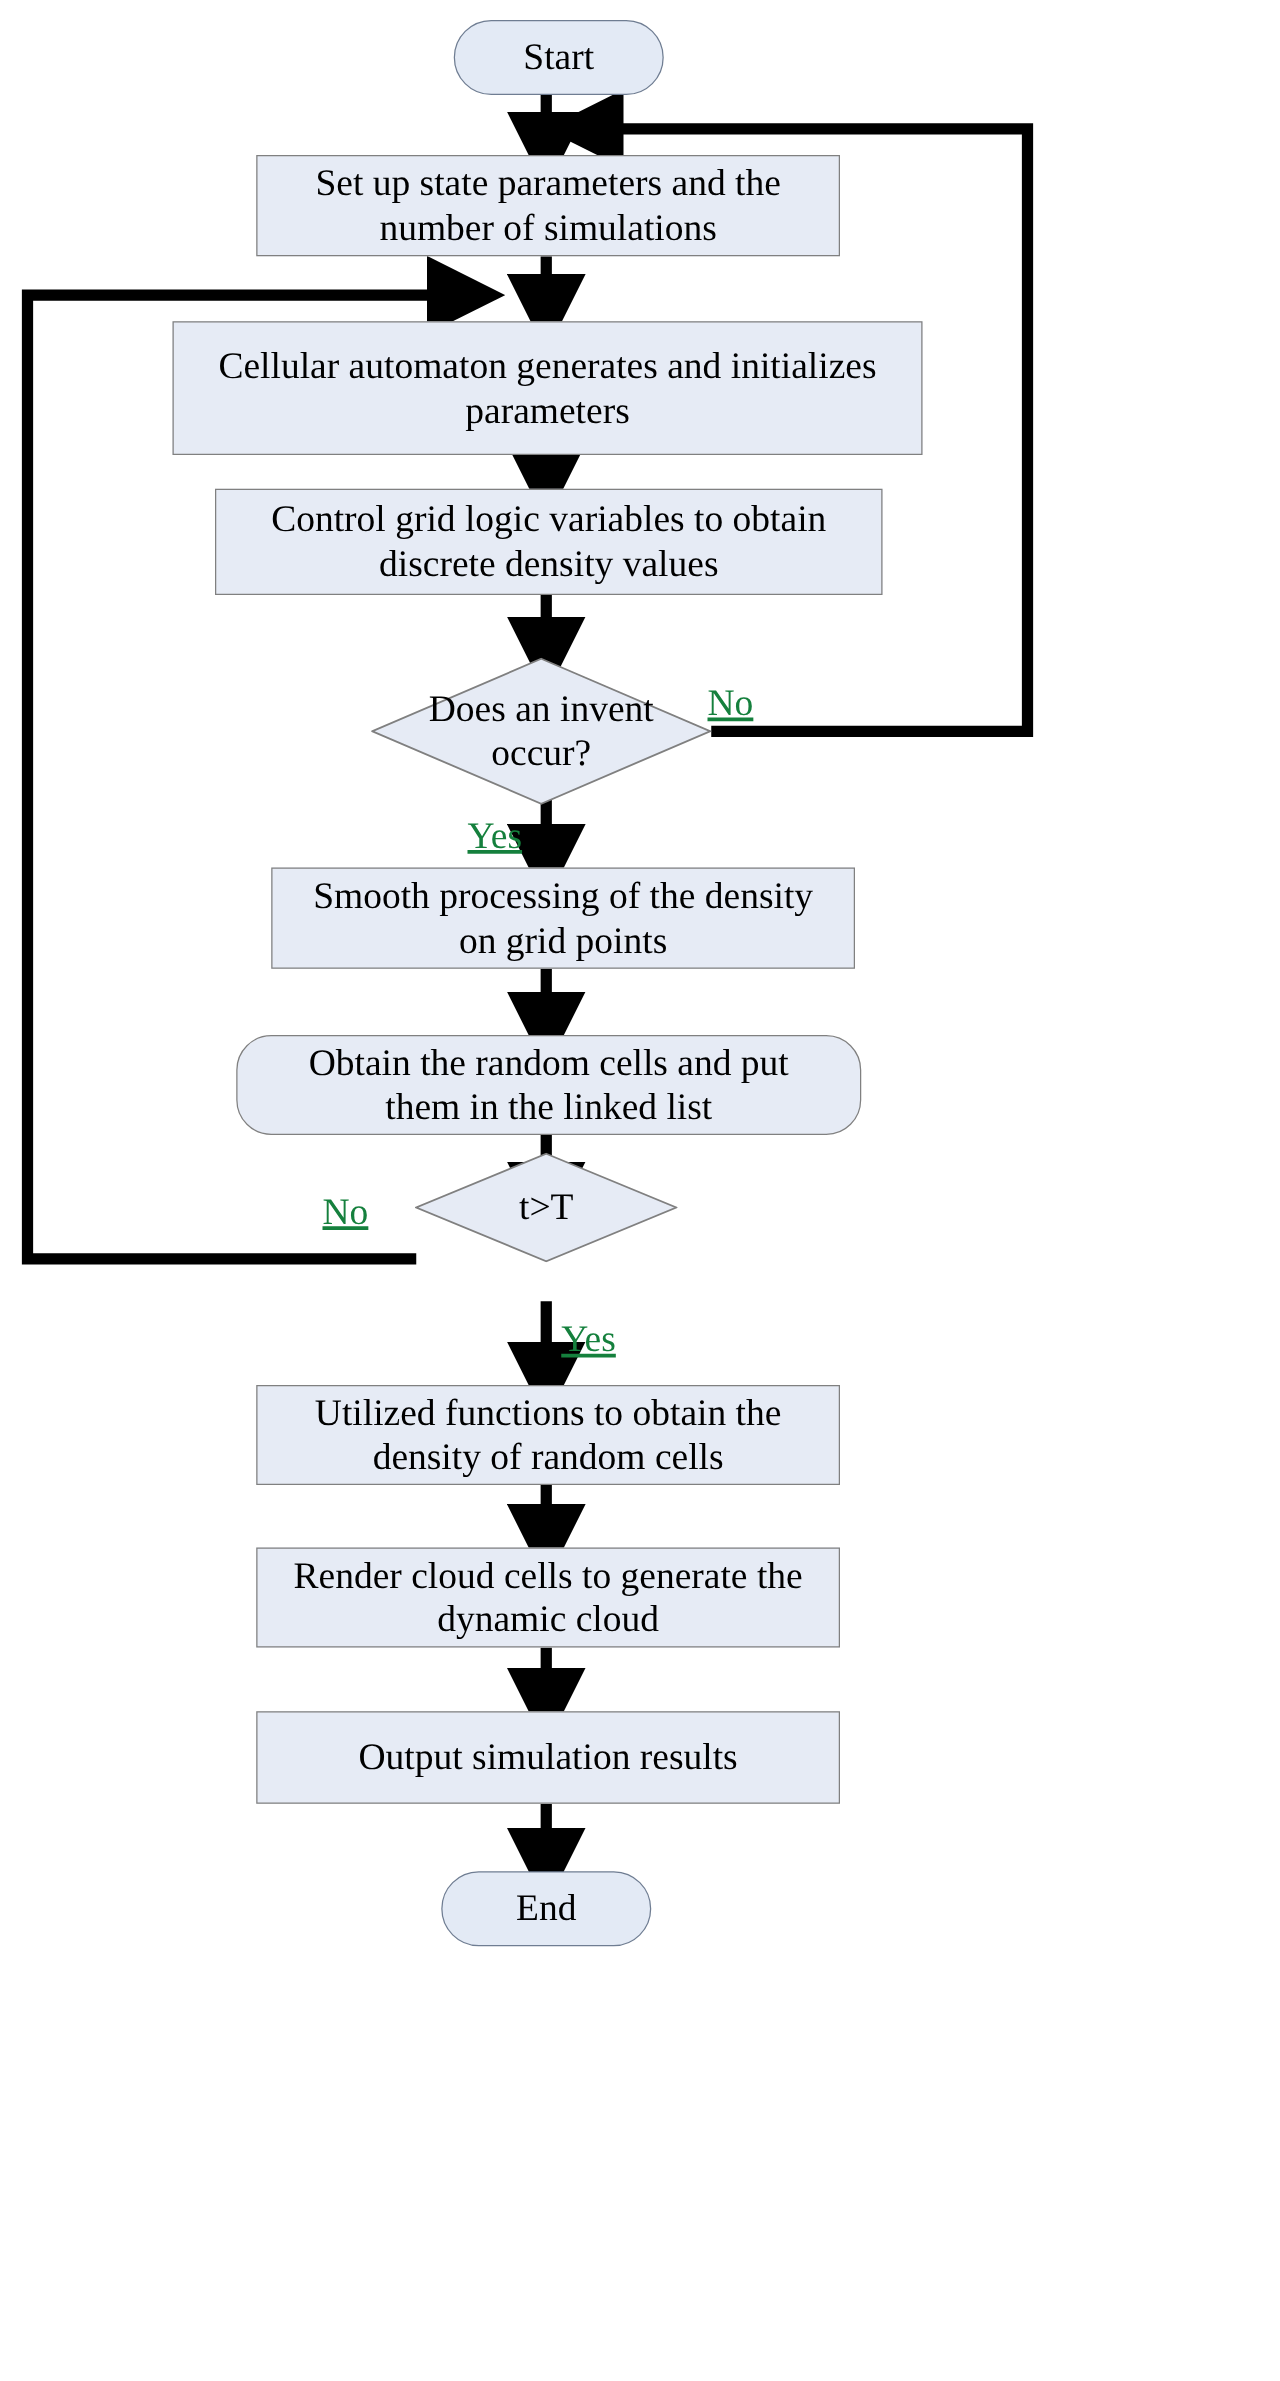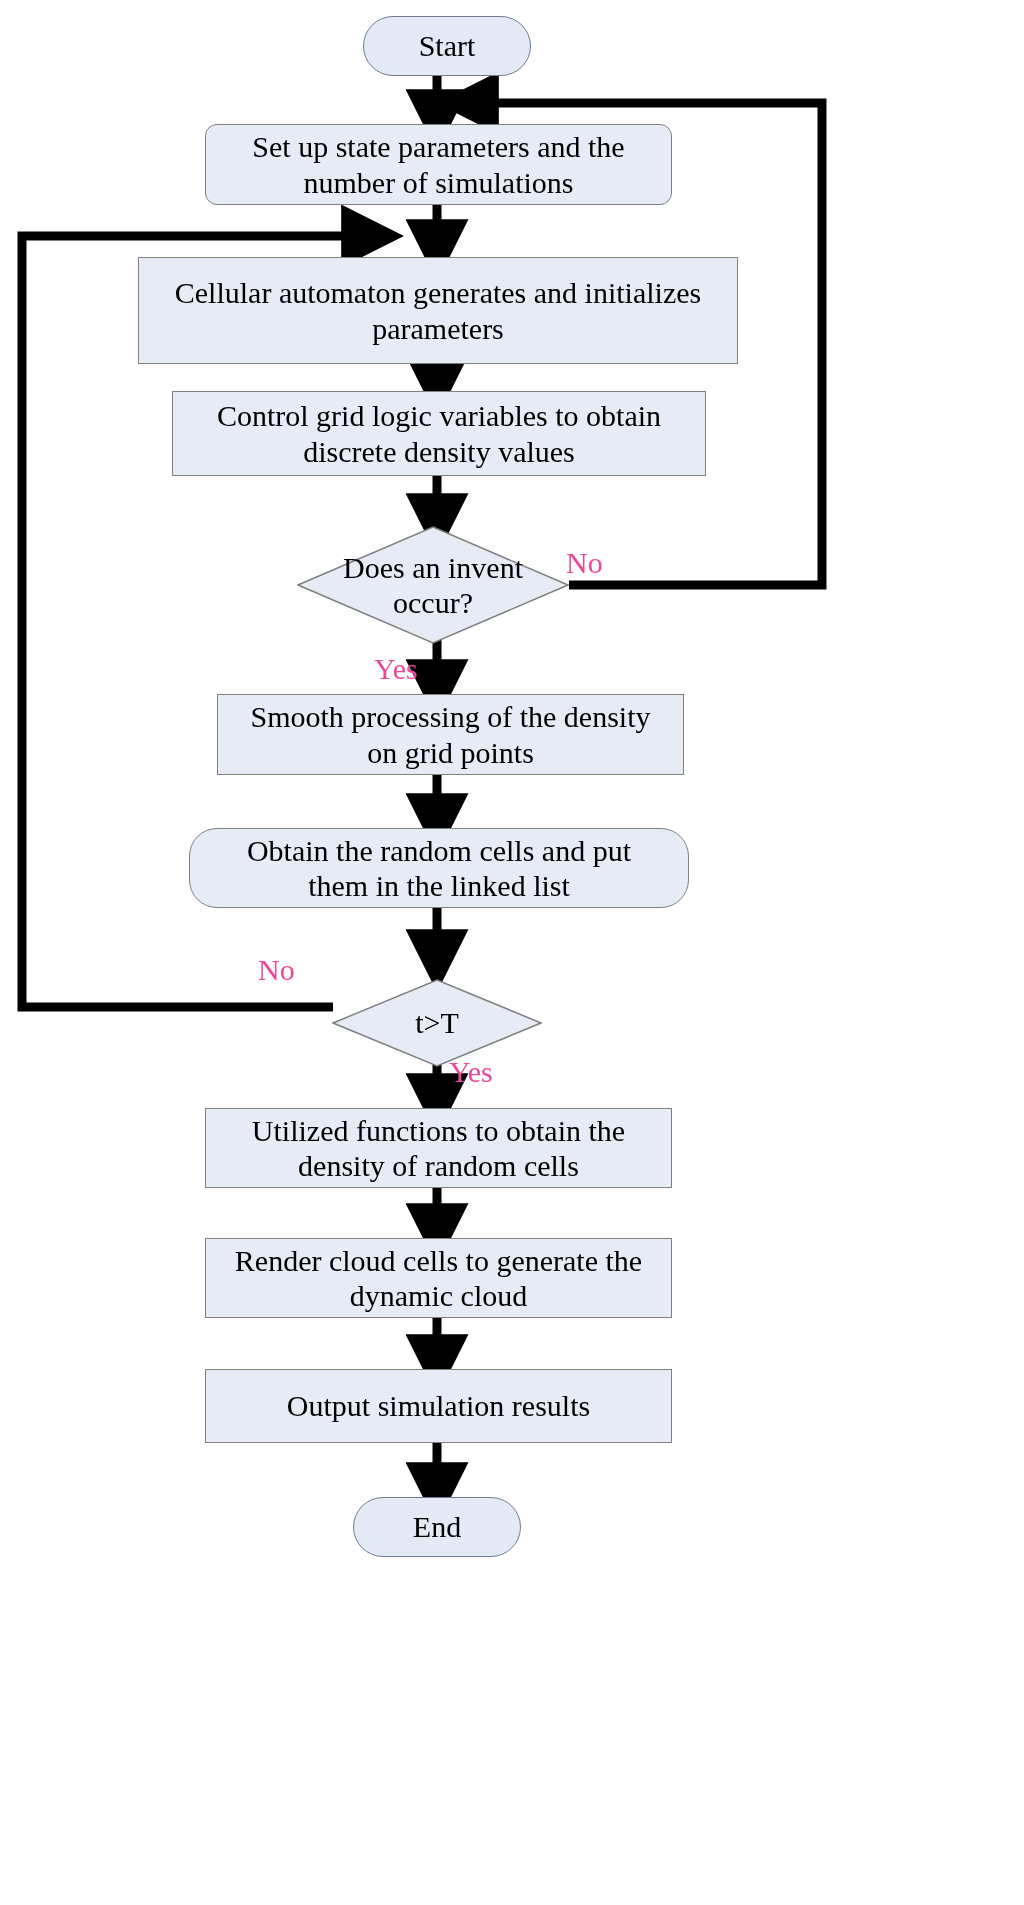--- a/index.html
+++ b/index.html
@@ -61,23 +61,24 @@
     position: relative;
     z-index: 2;
     width: 100%;
     text-align: center;
     font-size: 30px;
     line-height: 1.18;
   }
   .edge-label {
     position: absolute;
     font-size: 30px;
-    color: #ec4899;
+    color: #15803d;
     white-space: nowrap;
     background: transparent;
+    text-decoration: underline;
   }
   .node-text {
     display: block;
     width: 100%;
     white-space: pre-line;
   }
 </style>
 </head>
 <body>
 
@@ -114,21 +115,21 @@
 
     <line x1="437" y1="1318" x2="437" y2="1363" stroke="#000" stroke-width="9" marker-end="url(#arrowhead)"></line>
 
     <line x1="437" y1="1443" x2="437" y2="1491" stroke="#000" stroke-width="9" marker-end="url(#arrowhead)"></line>
   </svg>
 
   <div class="node terminator" style="left:363px; top:16px; width:168px; height:60px;">
     <span class="node-text">Start</span>
   </div>
 
-  <div class="node" style="left:205px; top:124px; width:467px; height:81px;border-radius:12px;">
+  <div class="node" style="left:205px; top:124px; width:467px; height:81px;">
     <span class="node-text">Set up state parameters and the
 number of simulations</span>
   </div>
 
   <div class="node" style="left:138px; top:257px; width:600px; height:107px;">
     <span class="node-text">Cellular automaton generates and initializes
 parameters</span>
   </div>
 
   <div class="node" style="left:172px; top:391px; width:534px; height:85px;">
@@ -155,21 +156,21 @@
   <div class="node" style="left:217px; top:694px; width:467px; height:81px;">
     <span class="node-text">Smooth processing of the density
 on grid points</span>
   </div>
 
   <div class="node" style="left:189px; top:828px; width:500px; height:80px;border-radius:28px;">
     <span class="node-text">Obtain the random cells and put
 them in the linked list</span>
   </div>
 
-  <div class="node decision" style="left:332px; top:979px; width:210px; height:88px;align-items:center;">
+  <div class="node decision" style="left:332px; top:922px; width:210px; height:88px;align-items:center;">
     <svg class="dshape" viewBox="0 0 210 88" preserveAspectRatio="none">
       <polygon points="105,1 209,44 105,87 1,44" fill="#e6ebf5" stroke="#808080" stroke-width="1.5"></polygon>
     </svg>
     <span class="dlabel node-text">t&gt;T</span>
   </div>
 
   <div class="edge-label" style="left:258px; top:953px;">
     <span>No</span>
   </div>
 

